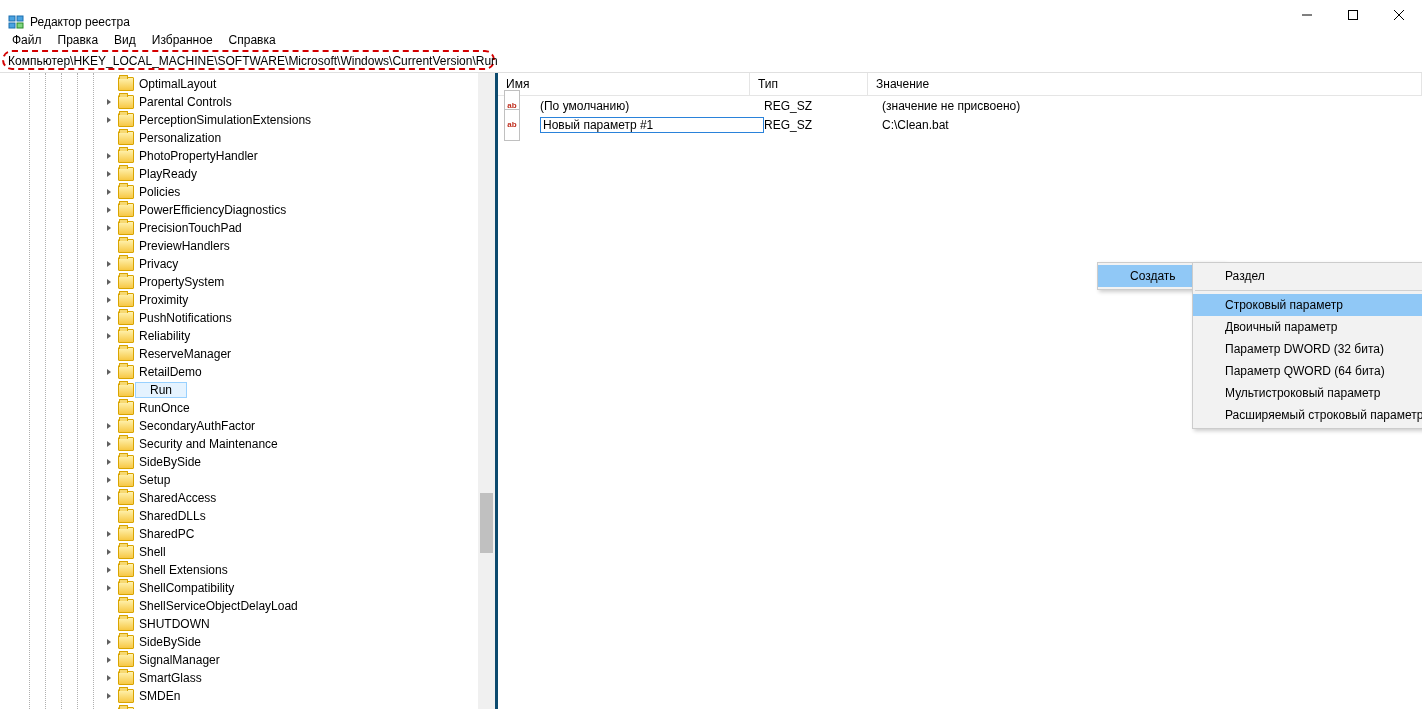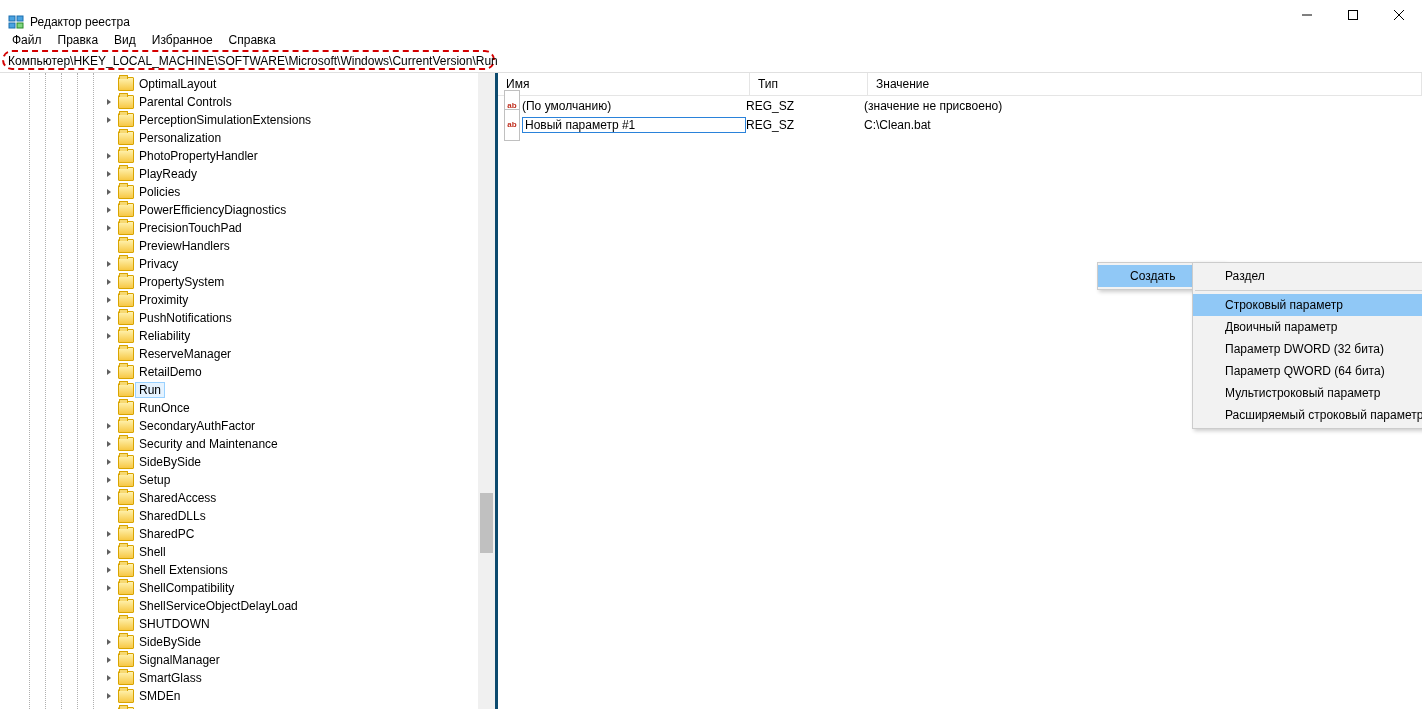--- a/index.html
+++ b/index.html
@@ -139,21 +139,21 @@
     height: 3px;
     background: #f7d972;
     border: 1px solid #d9a400;
     border-bottom: none;
     border-radius: 1px 1px 0 0;
   }
   .tree-label { font-size: 12px; }
   .tree-row.selected .tree-label {
     background: #e5f3ff;
     border: 1px solid #99d1ff;
-    padding: 0 3px;
+    padding: 0 14px;
     margin-left: -4px;
   }
   .tree-lines {
     position: absolute;
     left: 0;
     top: 0;
     bottom: 0;
   }
   .vline {
     position: absolute;
@@ -183,21 +183,21 @@
   .col-value { flex: 1; }
   .list-row {
     height: 19px;
     display: flex;
     align-items: center;
   }
   .list-icon {
     width: 16px;
     height: 32px;
     margin-left: 6px;
-    margin-right: 2px;
+    margin-right: 20px;
     display: inline-flex;
     align-items: center;
     justify-content: center;
     background: #ffffff;
     border: 1px solid #c0c0c0;
     font-size: 8px;
     color: #c03020;
     font-weight: bold;
   }
   .val-name { width: 224px; }

